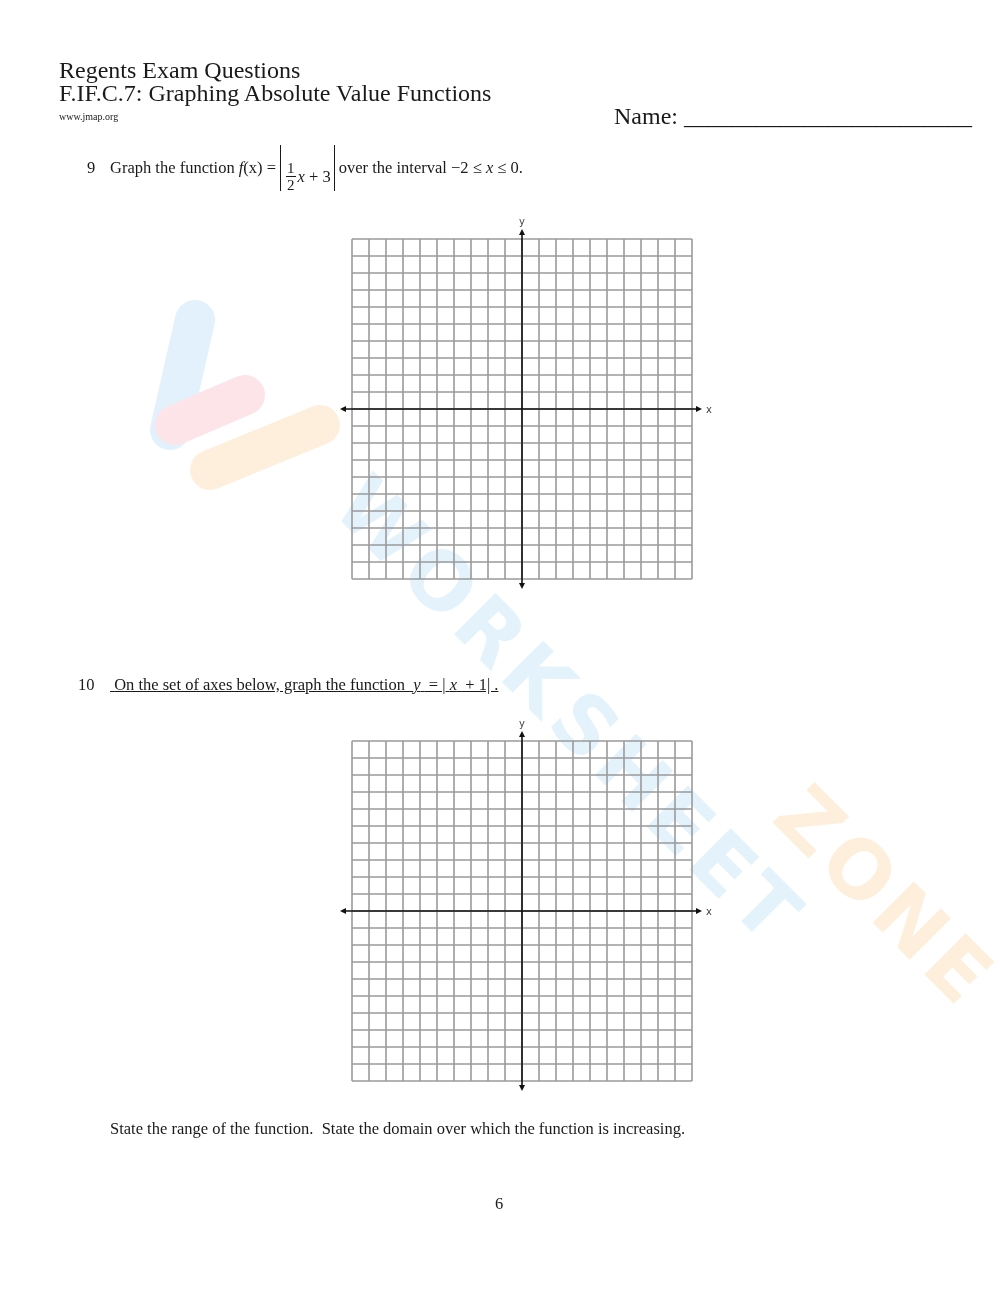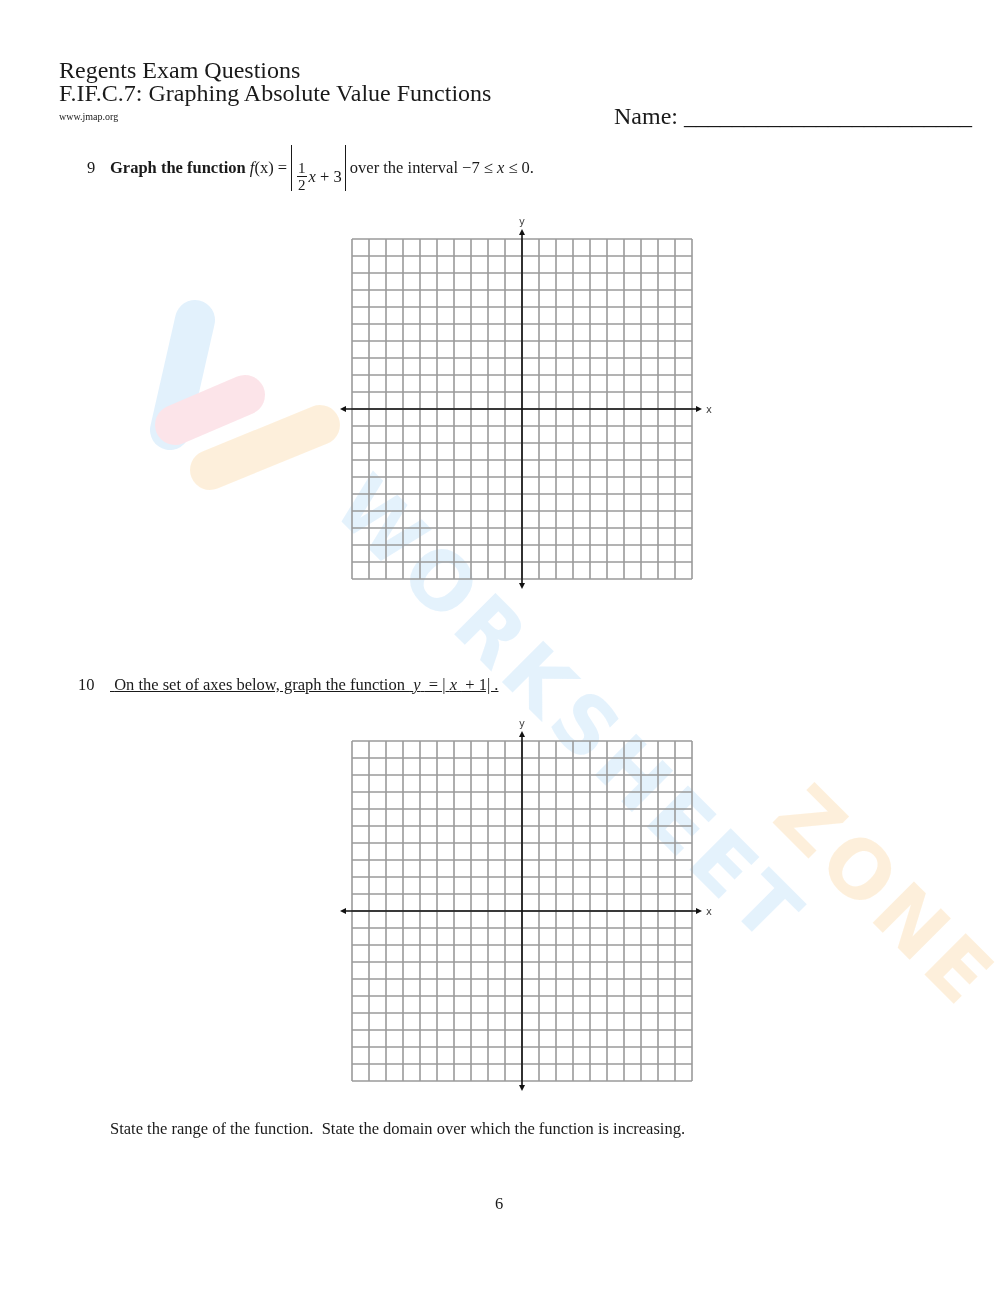--- a/index.html
+++ b/index.html
@@ -35,34 +35,34 @@
 <div class="abs hdr" style="left:59px;top:59px;">Regents Exam Questions</div>
 <div class="abs hdr" style="left:59px;top:82px;font-family:Liberation Serif, serif;">F.IF.C.7: Graphing Absolute Value Functions</div>
 <div class="abs hdr hdr-small" style="left:59px;top:105px;">www.jmap.org</div>
 <div class="abs hdr" style="left:614px;top:68px;white-space:nowrap;margin-top:37px;">
   <span>Name:</span>
   <span>________________________</span>
 </div>
 
 <div class="abs qtext" style="left:87px;top:144px;height:48px;display:flex;align-items:center;">
   <span class="num" style="width:23px;">9</span>
-  <span style="white-space:pre;font-weight:bold;">Graph the function </span>
+  <span style="white-space:pre;">Graph the function </span>
   <span class="it">f</span>
   <span style="white-space:pre;margin-right:4px;">(x) =</span>
   <span class="absbar">
     <span class="inner">
       <span class="frac">
         <span class="n">1</span>
         <span class="d">2</span>
       </span>
       <span class="it">x</span>
       <span style="white-space:pre;"> + 3</span>
     </span>
   </span>
-  <span style="white-space:pre;"> over the interval −7 ≤ </span>
+  <span style="white-space:pre;"> over the interval −2 ≤ </span>
   <span class="it">x</span>
   <span style="white-space:pre;"> ≤ 0.</span>
 </div>
 
 <svg class="abs" id="g1" style="left:336px;top:210px;" width="380" height="390">
     <line x1="16" y1="29" x2="16" y2="369" stroke="#9a9a9a" stroke-width="1.6"></line>
     <line x1="33" y1="29" x2="33" y2="369" stroke="#9a9a9a" stroke-width="1.6"></line>
     <line x1="50" y1="29" x2="50" y2="369" stroke="#9a9a9a" stroke-width="1.6"></line>
     <line x1="67" y1="29" x2="67" y2="369" stroke="#9a9a9a" stroke-width="1.6"></line>
     <line x1="84" y1="29" x2="84" y2="369" stroke="#9a9a9a" stroke-width="1.6"></line>

